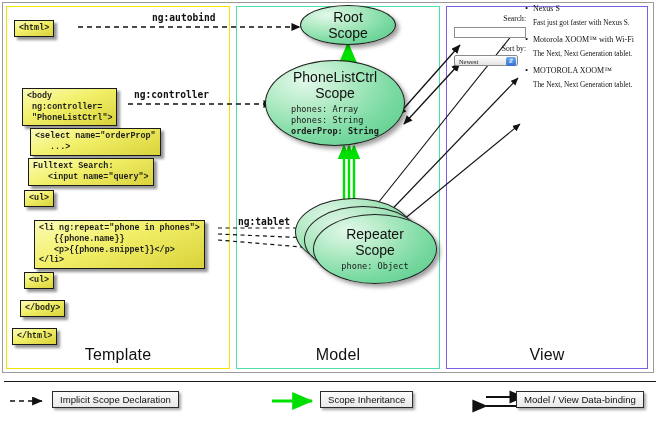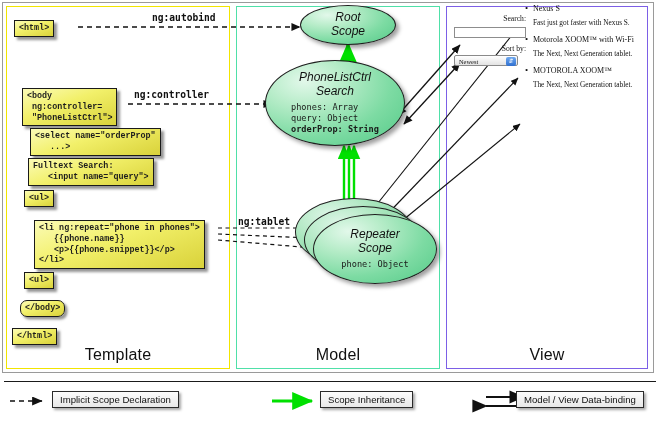--- a/index.html
+++ b/index.html
@@ -32,22 +32,22 @@
       font-size:8.4px;font-weight:bold;color:#1d1d1d;line-height:1.28;
       padding:2px 4px;white-space:pre;}
 
   
   .ell{position:absolute;box-sizing:border-box;border-radius:50%;
       border:1.4px solid #1f1f1f;
       background:radial-gradient(ellipse at 28% 24%,#e2f8ea 0%,#b6ecc8 28%,#7ddba3 62%,#53c987 100%);
       box-shadow:3px 3px 4px rgba(0,0,0,.38);
       display:flex;flex-direction:column;align-items:center;justify-content:center;
       text-align:center;}
-  .ell .ttl{font-family:"Liberation Sans",sans-serif;font-size:12px;
-      color:#111;line-height:1.16;font-style:italic;}
+  .ell .ttl{font-family:"Liberation Sans",sans-serif;font-size:14px;
+      color:#111;line-height:1.16;}
   .ell .props{font-family:"DejaVu Sans Mono","Liberation Mono",monospace;
       font-size:8.6px;color:#1a1a1a;line-height:1.3;margin-top:3px;text-align:left;}
   .ghost{background:radial-gradient(ellipse at 30% 26%,#dff6e8 0%,#a9e6bd 40%,#69d093 100%);}
 
   
   .nglabel{position:absolute;font-family:"DejaVu Sans Mono","Liberation Mono",monospace;
       font-size:9.6px;font-weight:bold;color:#101010;white-space:nowrap;}
 
   
   .view-form{position:absolute;font-family:"Liberation Serif",serif;color:#111;}
@@ -150,39 +150,39 @@
 
   <div class="ybox" style="left:24px;top:190px;">&lt;ul&gt;</div>
 
   <div class="ybox" style="left:34px;top:220px;">&lt;li ng:repeat="phone in phones"&gt;
    {{phone.name}}
    &lt;p&gt;{{phone.snippet}}&lt;/p&gt;
 &lt;/li&gt;</div>
 
   <div class="ybox" style="left:24px;top:272px;">&lt;ul&gt;</div>
 
-  <div class="ybox" style="left:20px;top:300px;border-radius:7px;">&lt;/body&gt;</div>
+  <div class="ybox" style="left:20px;top:300px;">&lt;/body&gt;</div>
 
   <div class="ybox" style="left:12px;top:328px;">&lt;/html&gt;</div>
 
   <div class="nglabel" style="left:152px;top:12px;">ng:autobind</div>
   <div class="nglabel" style="left:134px;top:89px;">ng:controller</div>
   <div class="nglabel" style="left:238px;top:216px;">ng:tablet</div>
 
   <div class="ell" style="left:300px;top:5px;width:96px;height:40px;">
     <div class="ttl" style="white-space:pre-line;">Root
 Scope</div>
   </div>
 
   <div class="ell" style="left:265px;top:60px;width:140px;height:86px;">
     <div class="ttl" style="white-space:pre-line;">PhoneListCtrl
-Search</div>
+Scope</div>
     <div class="props">
       <div>phones: Array</div>
-      <div>query: Object</div>
+      <div>phones: String</div>
       <div style="font-weight:bold;">orderProp: String</div>
     </div>
   </div>
 
   <div class="ell ghost" style="left:295px;top:198px;width:118px;height:68px;"></div>
   <div class="ell ghost" style="left:304px;top:206px;width:118px;height:68px;"></div>
   <div class="ell" style="left:313px;top:214px;width:124px;height:70px;">
     <div class="ttl" style="white-space:pre-line;">Repeater
 Scope</div>
     <div class="props">

